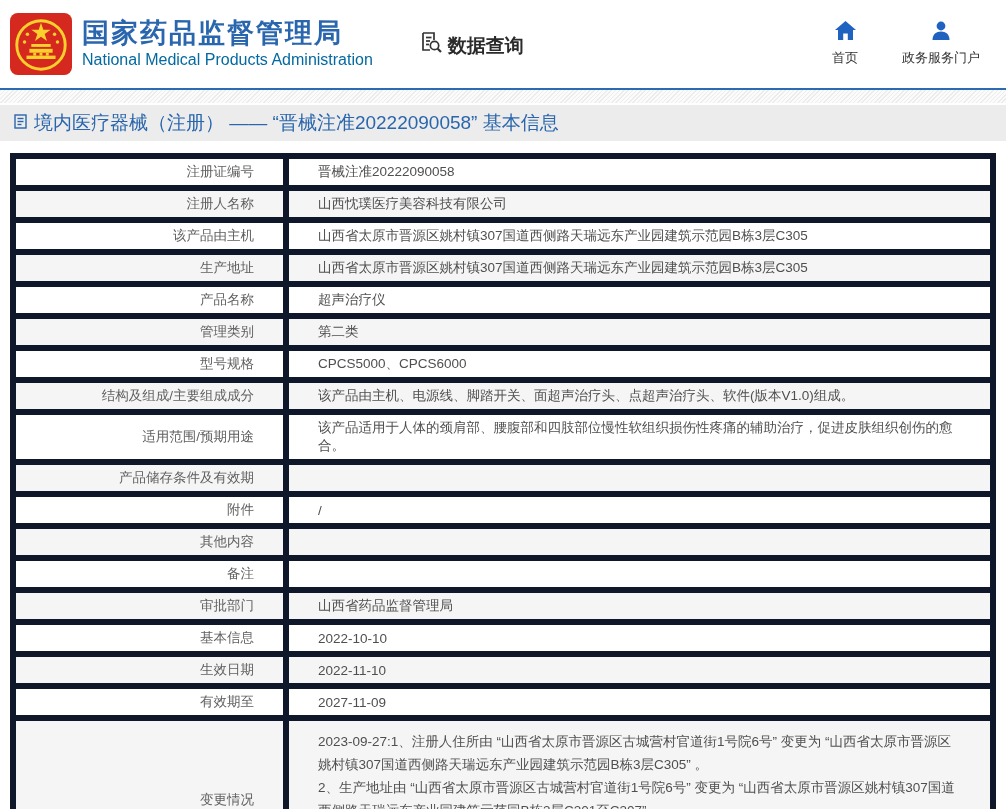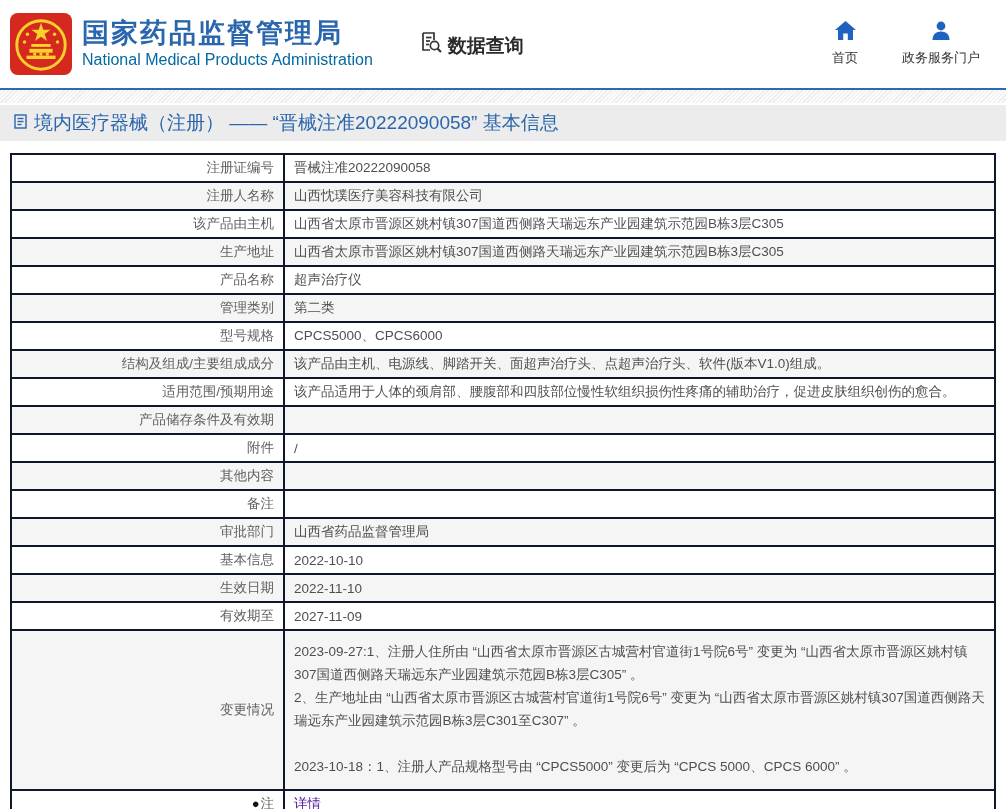--- a/index.html
+++ b/index.html
@@ -54,22 +54,22 @@
   .titlebar .txt { color:#2a66ad; font-size:19px; white-space:nowrap; }
 
   
   .info-table {
     width:986px; margin:12px 10px 0 10px;
     border-collapse:collapse;
     font-size:13.5px; color:#555;
     table-layout:fixed;
   }
   .info-table td {
-    border:2px solid #0f172a;
-    height:28px; padding:4px 9px;
+    border:6px solid #0f172a;
+    height:28px; padding:4px 29px;
     vertical-align:middle;
   }
   .info-table tr:nth-child(even) { background:#f5f5f5; }
   td.label { width:273px; text-align:right; color:#5f5f5f; }
   td.value { text-align:left; color:#4f4f4f; }
   td.multiline { white-space:pre-line; line-height:1.7; padding-top:10px; padding-bottom:10px; }
   .note-dot { color:#111; margin-right:1px; font-size:13px; }
   a.detail-link { color:#4c1d95; text-decoration:none; cursor:pointer; }
 </style>
 </head>

